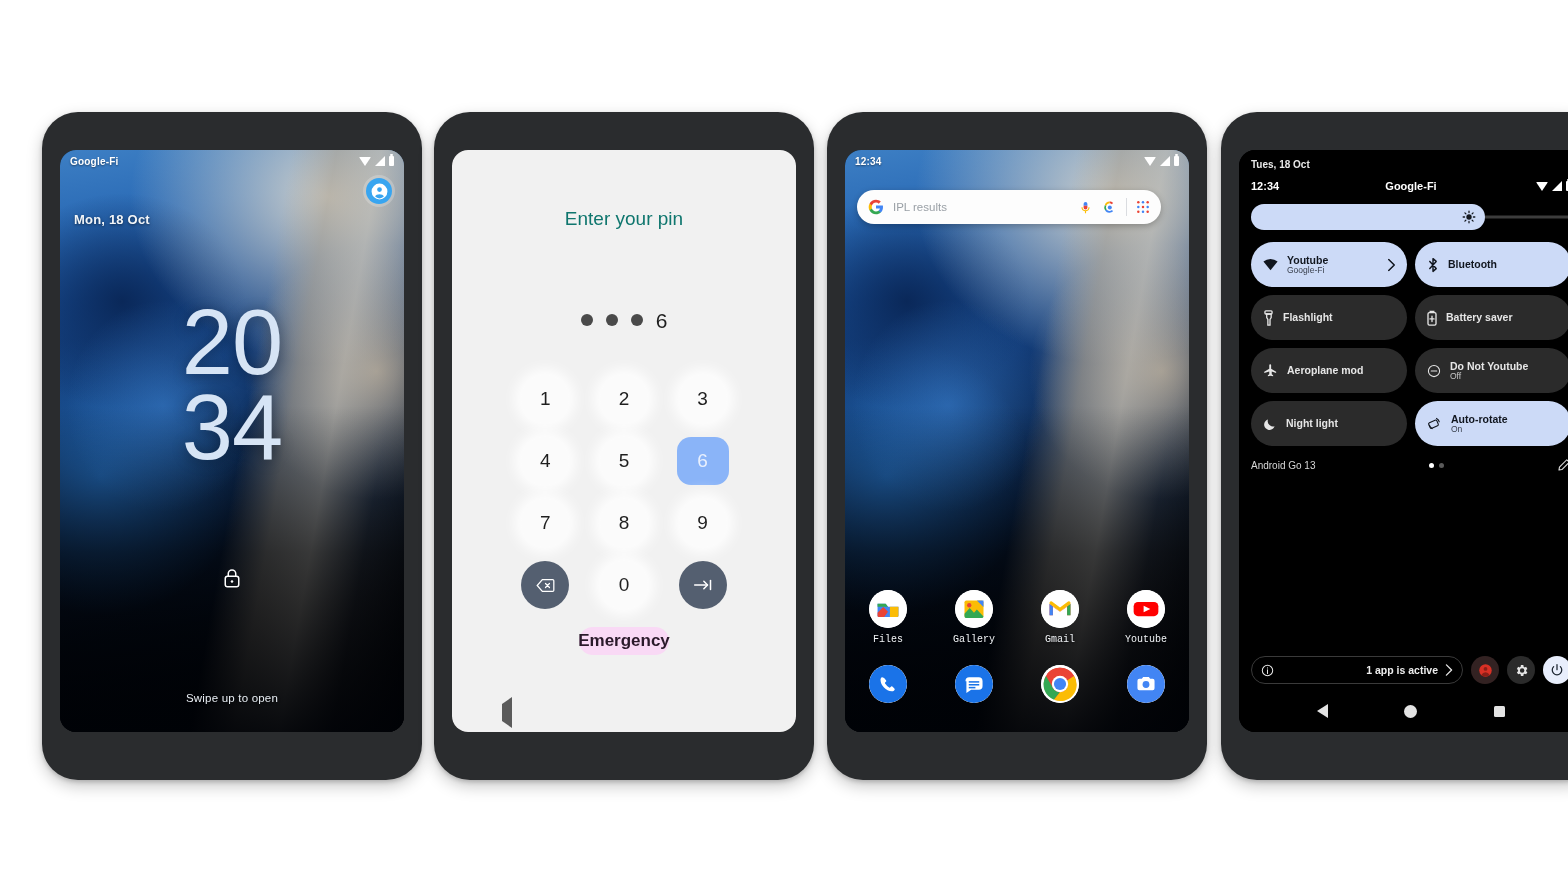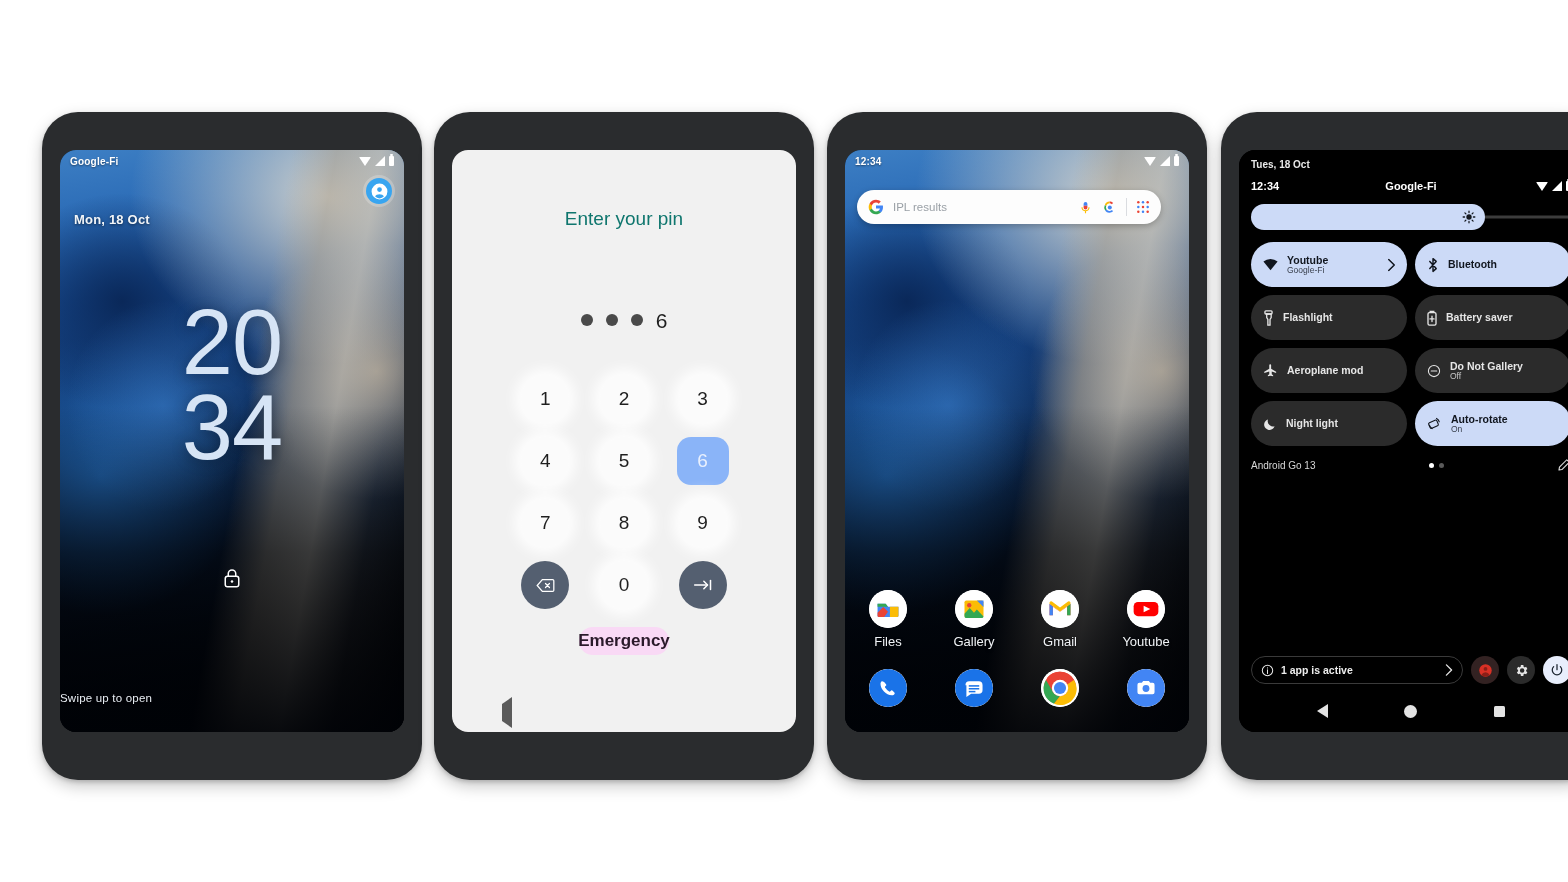--- a/index.html
+++ b/index.html
@@ -101,21 +101,21 @@
     font-family:"Liberation Sans", sans-serif;
     font-size:92px; line-height:.92; font-weight:300; letter-spacing:-1px;
     text-shadow:0 2px 14px rgba(0,0,0,.35);
   }
   .bigclock span{ display:block; }
   .lock-icon{
     position:absolute; left:50%; transform:translateX(-50%); top:418px; z-index:6;
   }
   .swipe-txt{
     position:absolute; left:0; right:0; bottom:28px; z-index:6;
-    text-align:left; color:#e8eef4; font-size:11.5px; letter-spacing:.2px;
+    text-align:center; color:#e8eef4; font-size:11.5px; letter-spacing:.2px;
     text-shadow:0 1px 3px rgba(0,0,0,.6);
   }
 
   
   .pin-screen { position:absolute; inset:0; background:#f1f1f1; }
   .pin-title { text-align:center; margin-top:58px; font-size:19px; color:#0f766e; }
   .pin-dots {
     display:flex; align-items:center; justify-content:center; gap:13px;
     margin-top:79px; height:22px;
   }
@@ -155,21 +155,21 @@
     box-shadow:0 2px 6px rgba(0,0,0,.25);
   }
   .search-text { flex:1; font-size:11.5px; color:#9aa0a6; }
   .divider-v { width:1px; height:18px; background:#dadce0; }
   .apps-grid {
     position:absolute; left:0; right:0; top:440px; z-index:6;
     display:grid; grid-template-columns:repeat(4,1fr); justify-items:center; row-gap:20px;
   }
   .app { display:flex; flex-direction:column; align-items:center; gap:6px; width:62px; }
   .app-ico { width:38px; height:38px; border-radius:50%; display:flex; align-items:center; justify-content:center; background:#fff; overflow:hidden; }
-  .app-label { font-size:13px; color:#f0f3f6; text-shadow:0 1px 3px rgba(0,0,0,.7); }
+  .app-label { font-size:10px; color:#f0f3f6; text-shadow:0 1px 3px rgba(0,0,0,.7);font-family:Liberation Mono, monospace; }
 
   
   .qs { position:absolute; inset:0; background:#000; }
   .qs-date { padding:9px 12px 0; font-size:10px; font-weight:bold; color:#e8e8e8; }
   .qs-statusrow {
     display:flex; align-items:center; padding:10px 12px 0; font-size:11px; font-weight:bold; color:#fff;
   }
   .qs-statusrow .t { width:70px; }
   .qs-statusrow .c { flex:1; text-align:center; }
   .qs-statusrow .r { width:70px; display:flex; justify-content:flex-end; align-items:center; gap:4px; }
@@ -196,21 +196,21 @@
   .pager { flex:1; display:flex; justify-content:center; align-items:center; gap:5px; }
   .pager i { width:5px; height:5px; border-radius:50%; background:#5a5a5a; display:block; }
   .pager i.active { background:#fff; }
   .qs-bottom {
     position:absolute; left:12px; right:12px; bottom:48px;
     display:flex; align-items:center; gap:8px;
   }
   .active-chip {
     flex:1; height:28px; border-radius:14px; border:1px solid #3a3a3a;
     display:flex; align-items:center; gap:7px; padding:0 9px;
-    color:#ededed; font-size:10.5px; font-weight:bold;
+    color:#ededed; font-size:10.5px; font-weight:bold;text-align:right;
   }
   .rbtn { width:28px; height:28px; border-radius:50%; display:flex; align-items:center; justify-content:center; flex:0 0 auto; }
   .rbtn.avatar { background:#332222; }
   .rbtn.gear { background:#2b2b2b; }
   .rbtn.power { background:#e8eefc; }
   .qs-nav {
     position:absolute; left:0; right:0; bottom:4px; height:34px;
     display:flex; align-items:center; justify-content:space-around; padding:0 40px;
   }
   .nav-sq { width:11px; height:11px; background:#e3e3e3; border-radius:1.5px; }
@@ -558,21 +558,21 @@
           </div>
 
           <div class="tile">
             <span>
               <svg width="14" height="14" viewBox="0 0 20 20" fill="none" stroke="#e6e6e6" stroke-width="1.5">
                 <circle cx="10" cy="10" r="8"></circle>
                   <path d="M6 10h8" stroke-linecap="round"></path>
               </svg>
             </span>
             <span class="tile-txt">
-              <span class="tile-title">Do Not Gallery</span>
+              <span class="tile-title">Do Not Youtube</span>
               <span class="tile-sub">Off</span>
             </span>
           </div>
 
           <div class="tile">
             <span>
               <svg width="14" height="14" viewBox="0 0 20 20" fill="#e6e6e6">
                 <path d="M16.5 13.2A7.6 7.6 0 017.1 3.6a7.6 7.6 0 109.4 9.6z"></path>
               </svg>
             </span>

